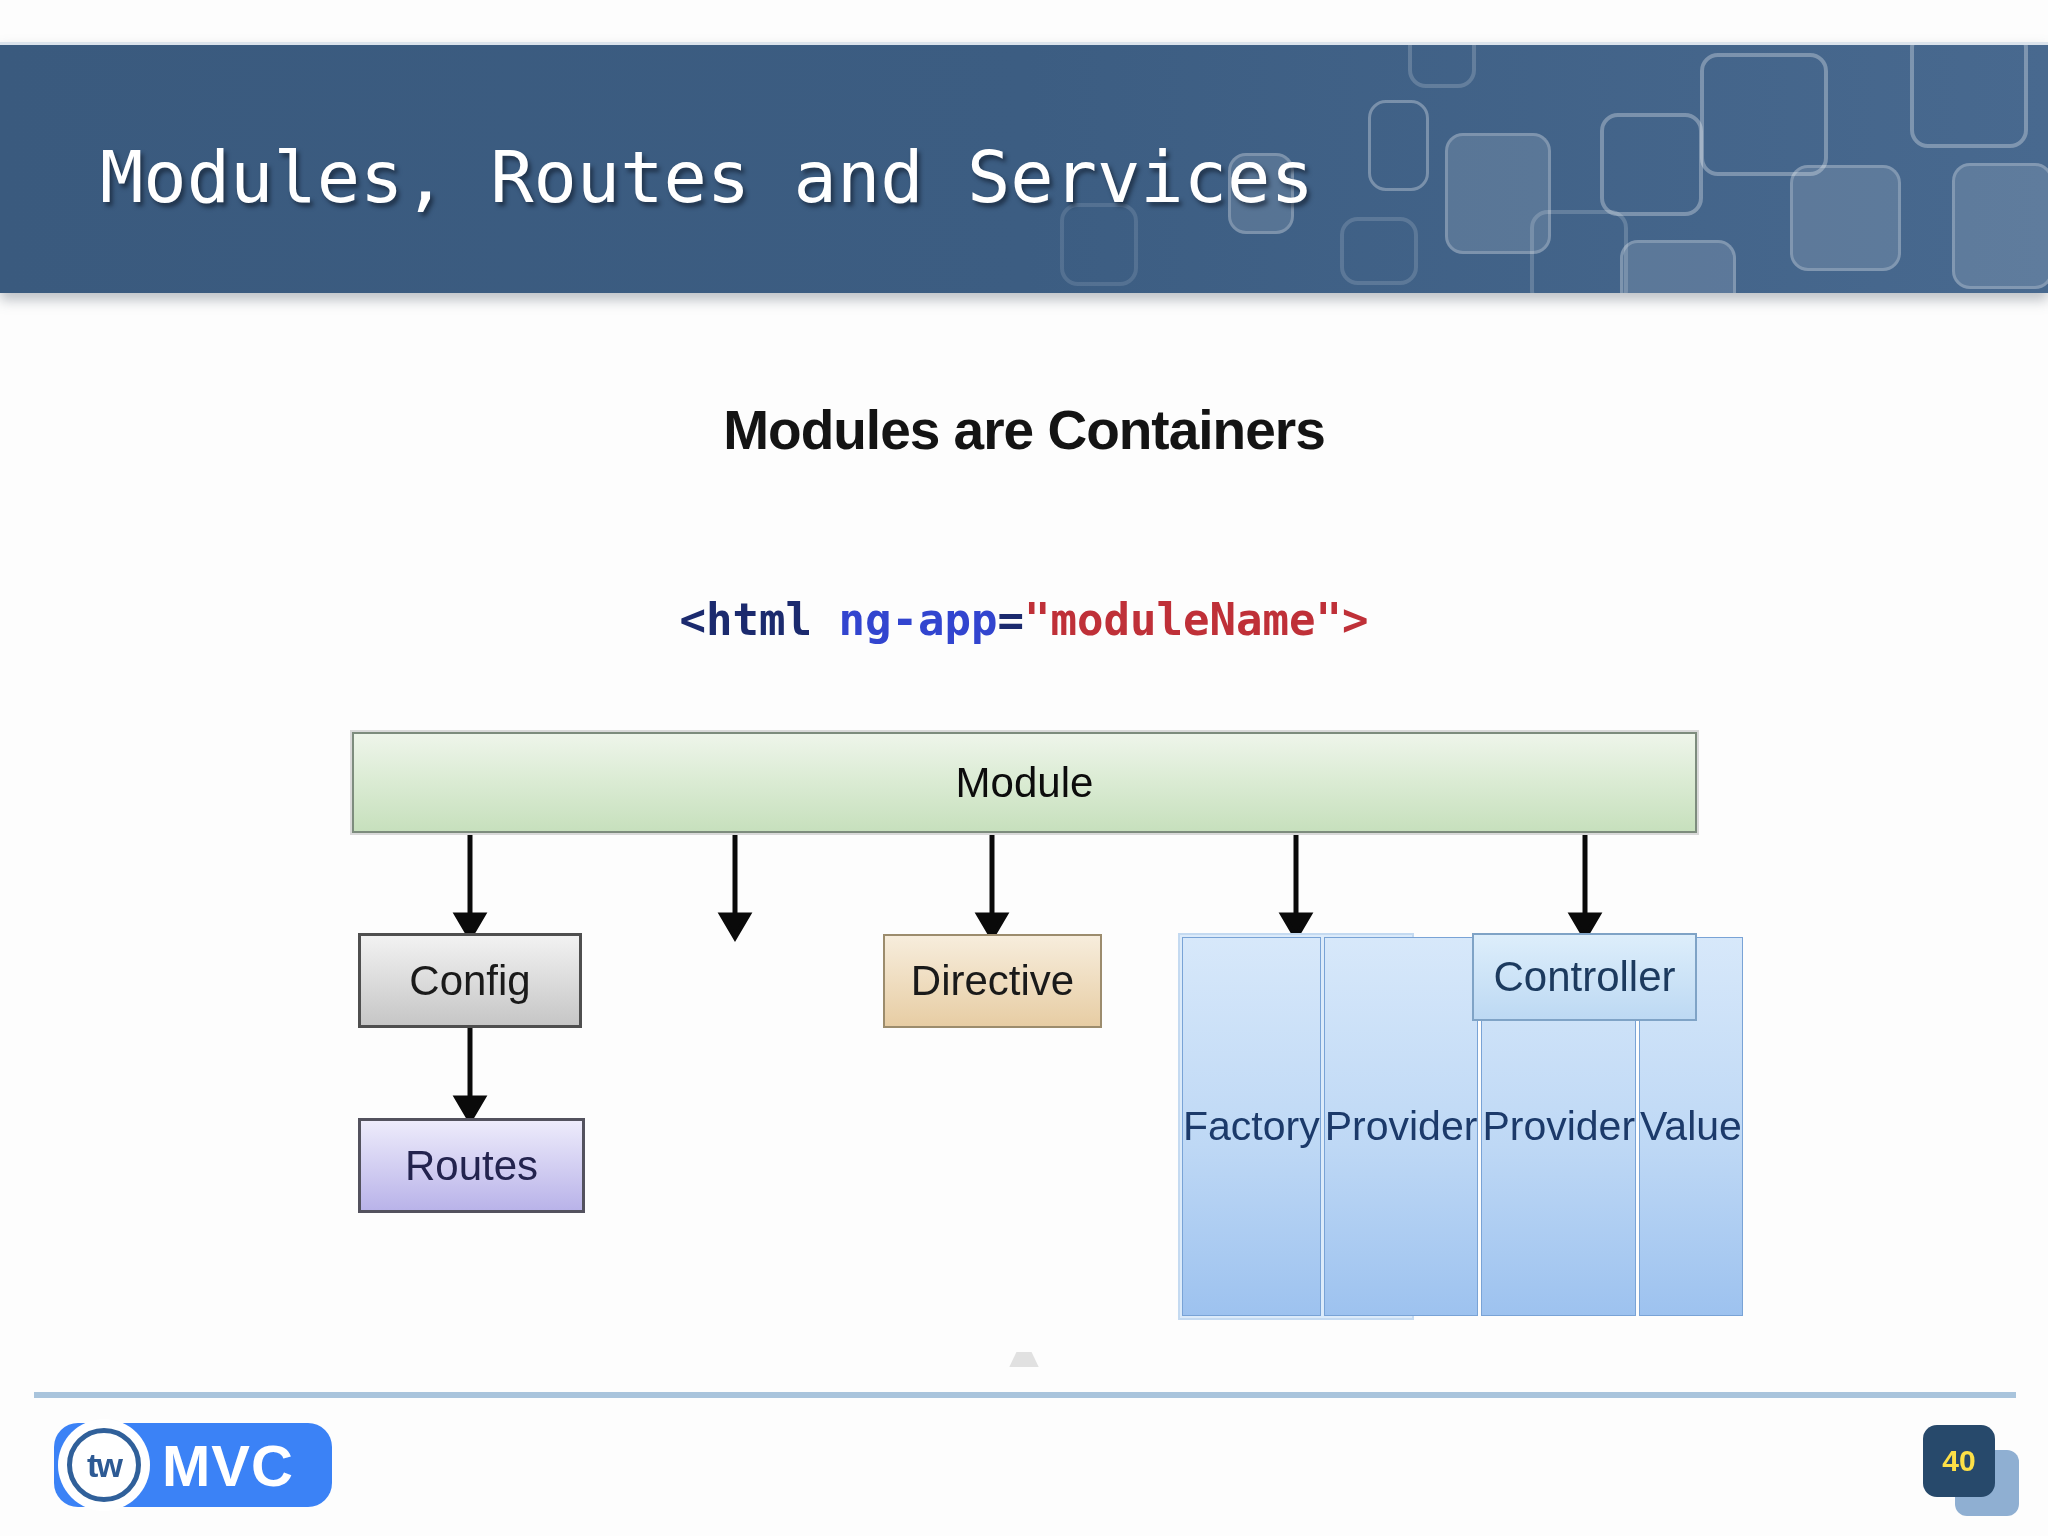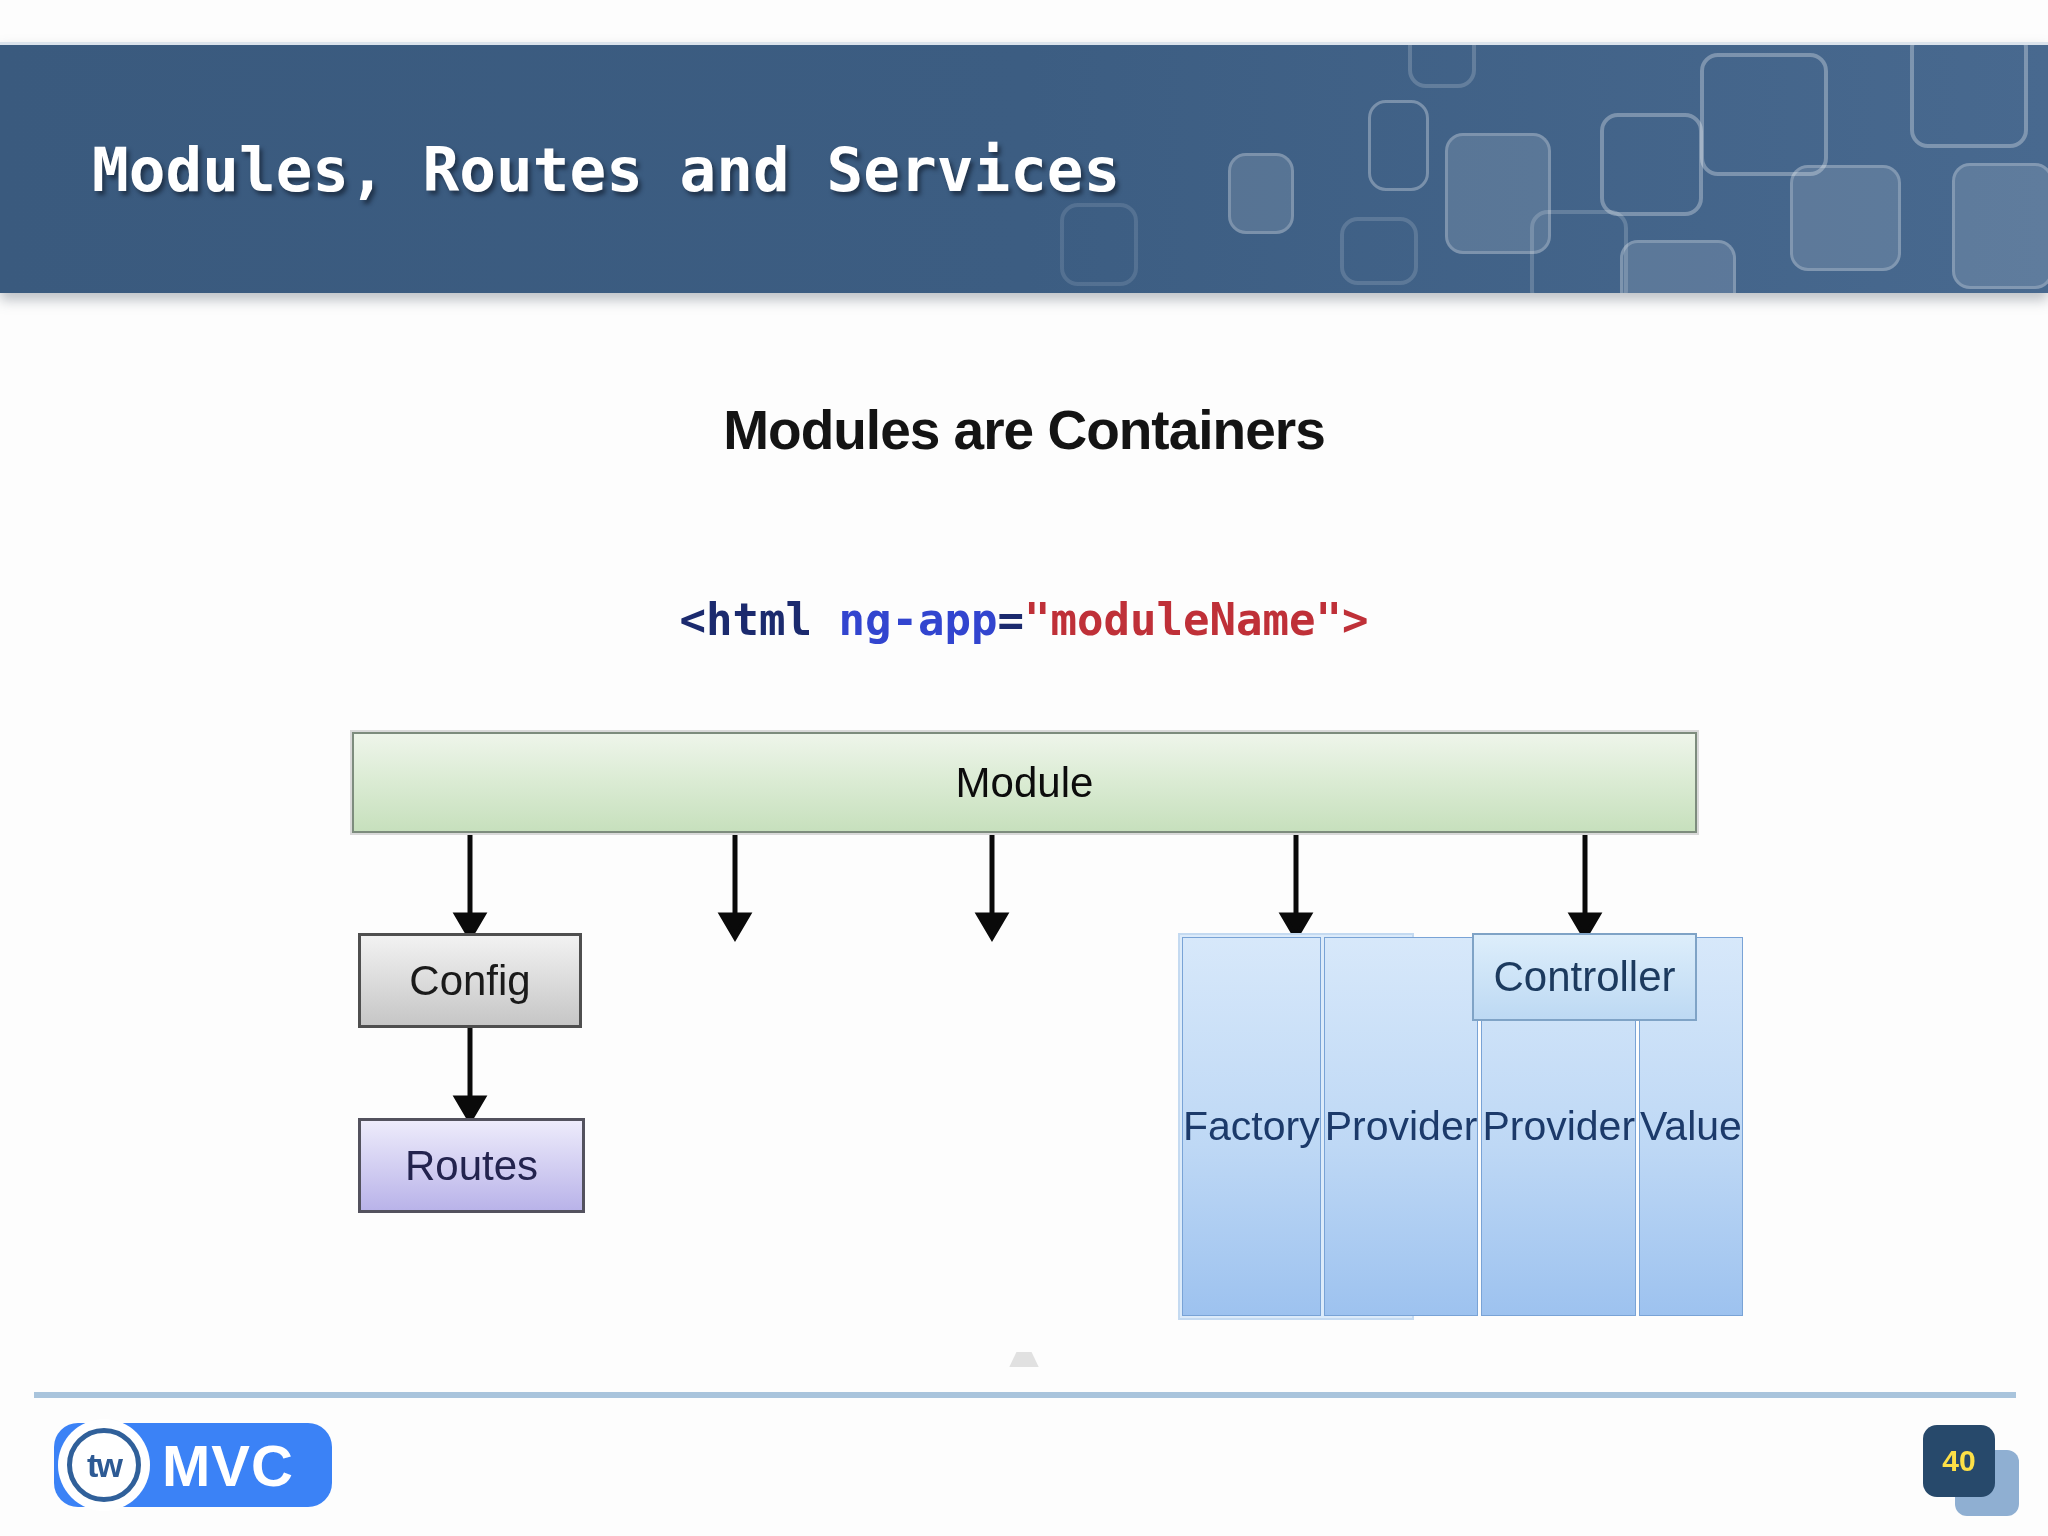--- a/index.html
+++ b/index.html
@@ -6,24 +6,24 @@
   body{width:2048px;height:1536px;position:relative;overflow:hidden;
        font-family:"Liberation Sans",sans-serif;}
   .slide{position:absolute;inset:0;background:#fdfdfd;}
 
   
   .header{position:absolute;left:0;top:42px;width:2048px;height:248px;
           background:linear-gradient(90deg,#3a5a7e 0%,#3c5d82 50%,#48698f 100%);
           border-top:3px solid #dbe3ec;
           box-shadow:0 7px 12px rgba(110,120,130,.45);
           overflow:hidden;}
-  .header h1{position:absolute;left:92px;top:0;height:248px;margin:0;
+  .header h1{position:absolute;left:92px;top:0;height:248px;margin:8px;
              display:flex;align-items:center;
-             font-family:"DejaVu Sans Mono",monospace;font-weight:bold;
-             font-size:61px;color:#ffffff;letter-spacing:0;
+             font-family:"DejaVu Sans Mono",monospace;font-weight:normal;
+             font-size:72px;color:#ffffff;letter-spacing:0;
              text-shadow:3px 4px 4px rgba(15,25,40,.6);}
   .deco{position:absolute;border-radius:18px;}
   .d-o{border:4px solid rgba(255,255,255,.30);}
   .d-f{background:rgba(255,255,255,.13);border:3px solid rgba(255,255,255,.22);}
 
   
   .diagram-heading{position:absolute;left:0;top:398px;width:2048px;margin:0;
                    text-align:center;font-size:55px;font-weight:bold;
                    letter-spacing:-1px;color:#141414;}
   .code-line{position:absolute;left:0;top:594px;width:2048px;text-align:center;
@@ -131,20 +131,23 @@
     </g>
   </svg>
 
   <div class="box module">
     <span>Module</span>
   </div>
 
   <div class="box config">
     <span>Config</span>
   </div>
+  <div class="box directive">
+    <span>Directive</span>
+  </div>
 
   <div class="factory-wrap">
     <div class="factory-box">
       <span>Factory</span>
     </div>
     <div class="factory-box">
       <span>Provider</span>
     </div>
     <div class="factory-box">
       <span>Provider</span>

